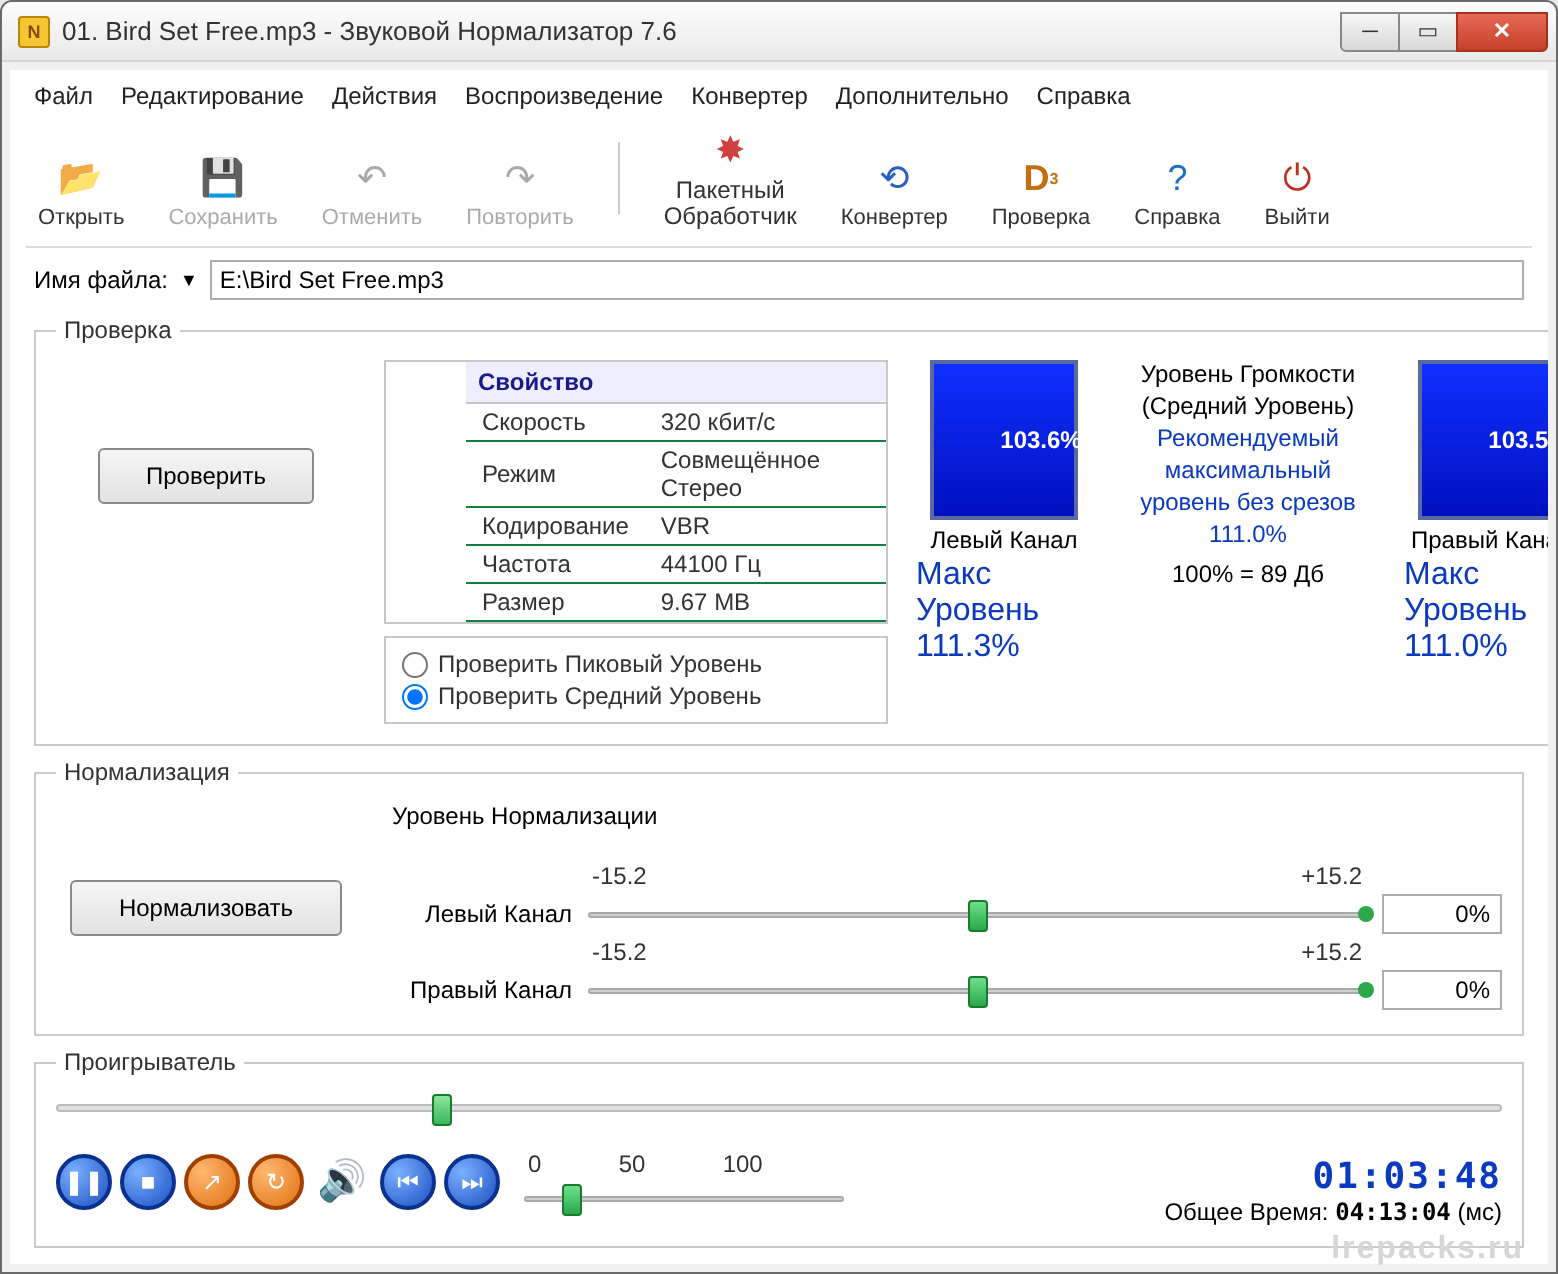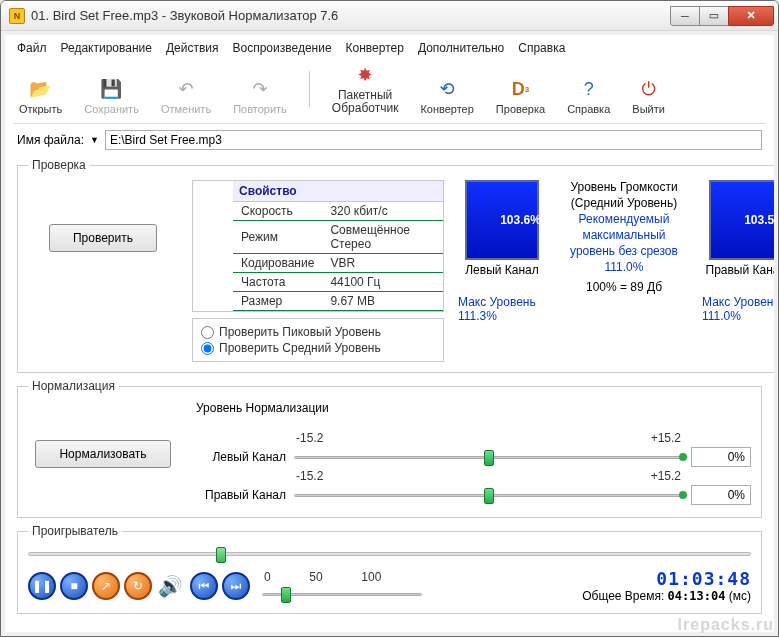--- a/index.html
+++ b/index.html
@@ -46,21 +46,21 @@
 .props table { border-collapse: collapse; width: 210px; }
 .props td { padding: 2px 8px; border-bottom: 1px solid #15803d; color: #333; }
 .props td:first-child { width: 85px; }
 .radios { border: 1px solid #c8c8c8; padding: 5px 8px; margin-top: 6px; }
 .radios label { display: flex; align-items: center; gap: 5px; color: #333; padding: 1px 0; }
 
 .meters { display: flex; gap: 8px; align-items: flex-start; }
 .metercol { display: flex; flex-direction: column; align-items: center; width: 88px; }
 .meterbox { width: 74px; height: 80px; background: linear-gradient(#1030ff,#0010c0); border: 2px solid #5a6aa0; display: flex; align-items: center; justify-content: center; color: #fff; font-weight: bold; font-size: 15px; padding-left: 37px; }
 .meterlbl { margin-top: 3px; }
-.maxlbl { color: #0a3ac0; font-size: 12px; margin-top: 18px; }
+.maxlbl { color: #0a3ac0; font-size: 16px; margin-top: 2px; }
 .midcol { width: 140px; text-align: center; }
 .midcol div { margin-bottom: 2px; }
 .reco { color: #0a3ac0; }
 
 
 .normrow { display: flex; gap: 18px; align-items: center; }
 .sliders { flex: 1; }
 .sliderhdr { margin-bottom: 16px; }
 .slrow { display: flex; align-items: center; gap: 8px; margin-bottom: 2px; }
 .slrow .lbl { width: 90px; text-align: right; }
@@ -75,25 +75,25 @@
 .playersec .progress { position: relative; height: 16px; margin: 0 0 6px; }
 .progtrack { position: absolute; top: 6px; left: 0; right: 0; height: 4px; background: #e0e0e0; border: 1px solid #bbb; border-radius: 2px; }
 .progthumb { position: absolute; top: 1px; width: 10px; height: 16px; background: linear-gradient(#8de4a0,#3ab85a); border: 1px solid #1a7a30; border-radius: 2px; }
 
 .playrow { display: flex; align-items: center; gap: 4px; }
 .pbtn { width: 28px; height: 28px; border-radius: 50%; border: 2px solid; display: flex; align-items: center; justify-content: center; font-size: 12px; position: relative; }
 .pbtn.blue { background: radial-gradient(circle at 30% 30%, #7ab0ff, #1a50c0); border-color: #0a3090; color: #fff; }
 .pbtn.orange { background: radial-gradient(circle at 30% 30%, #ffb870, #e07010); border-color: #a04000; color: #fff; }
 .speaker { width: 30px; height: 28px; display: flex; align-items: center; justify-content: center; font-size: 20px; }
 .volsec { margin-left: 8px; width: 160px; }
-.timesec { margin-left: auto; text-align: right; }
+.timesec { margin-left: auto; text-align: right; margin-top: 10px; }
 .timebig { font-family: "Consolas", monospace; font-weight: bold; color: #0a3ac0; font-size: 18px; letter-spacing: 1px; }
 .timetotal { font-size: 12px; }
 
-.watermark { position: absolute; right: 4px; bottom: 2px; font-size: 16px; font-weight: bold; color: #d6d6d6; letter-spacing: 1px; }
+.watermark { position: absolute; right: 16px; bottom: 2px; font-size: 16px; font-weight: bold; color: #d6d6d6; letter-spacing: 1px; }
 </style>
 </head>
 <body>
 
 <div class="window">
   <div class="titlebar">
     <div class="icon">N</div>
     <div class="title">01. Bird Set Free.mp3 - Звуковой Нормализатор 7.6</div>
     <div class="winbtns">
       <div class="winbtn min">─</div>

